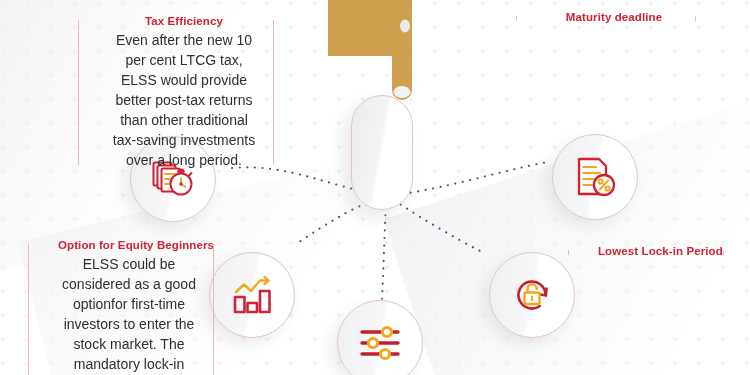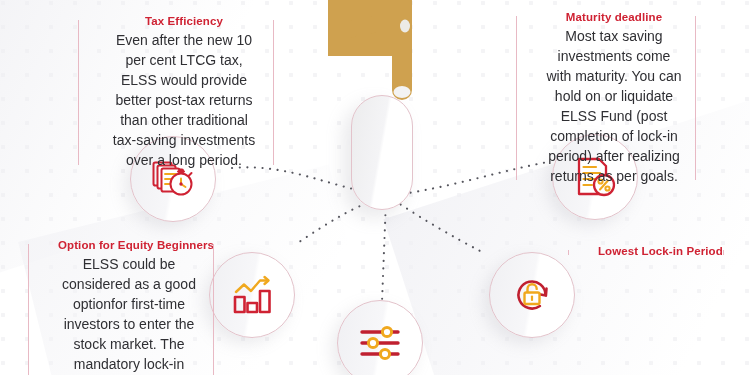--- a/index.html
+++ b/index.html
@@ -220,21 +220,20 @@
       <div class="heading">Tax Efficiency</div>
       <div class="body-text">Even after the new 10 per cent LTCG tax, ELSS would provide better post-tax returns than other traditional tax-saving investments over a long period.</div>
     </div>
   </div>
 
   <div class="block" id="blk-maturity">
     <div class="rule left"></div>
     <div class="rule right"></div>
     <div class="inner">
       <div class="heading">Maturity deadline</div>
-      <div class="body-text">Most tax saving investments come with maturity. You can hold on or liquidate ELSS Fund (post completion of lock-in period) after realizing returns as per goals.</div>
     </div>
   </div>
 
   <div class="block" id="blk-equity">
     <div class="rule left"></div>
     <div class="rule right"></div>
     <div class="inner">
       <div class="heading">Option for Equity Beginners</div>
       <div class="body-text">ELSS could be considered as a good optionfor first-time investors to enter the stock market. The mandatory lock-in period would help investors to weather the volatility typically associated with the stock market.</div>
     </div>

